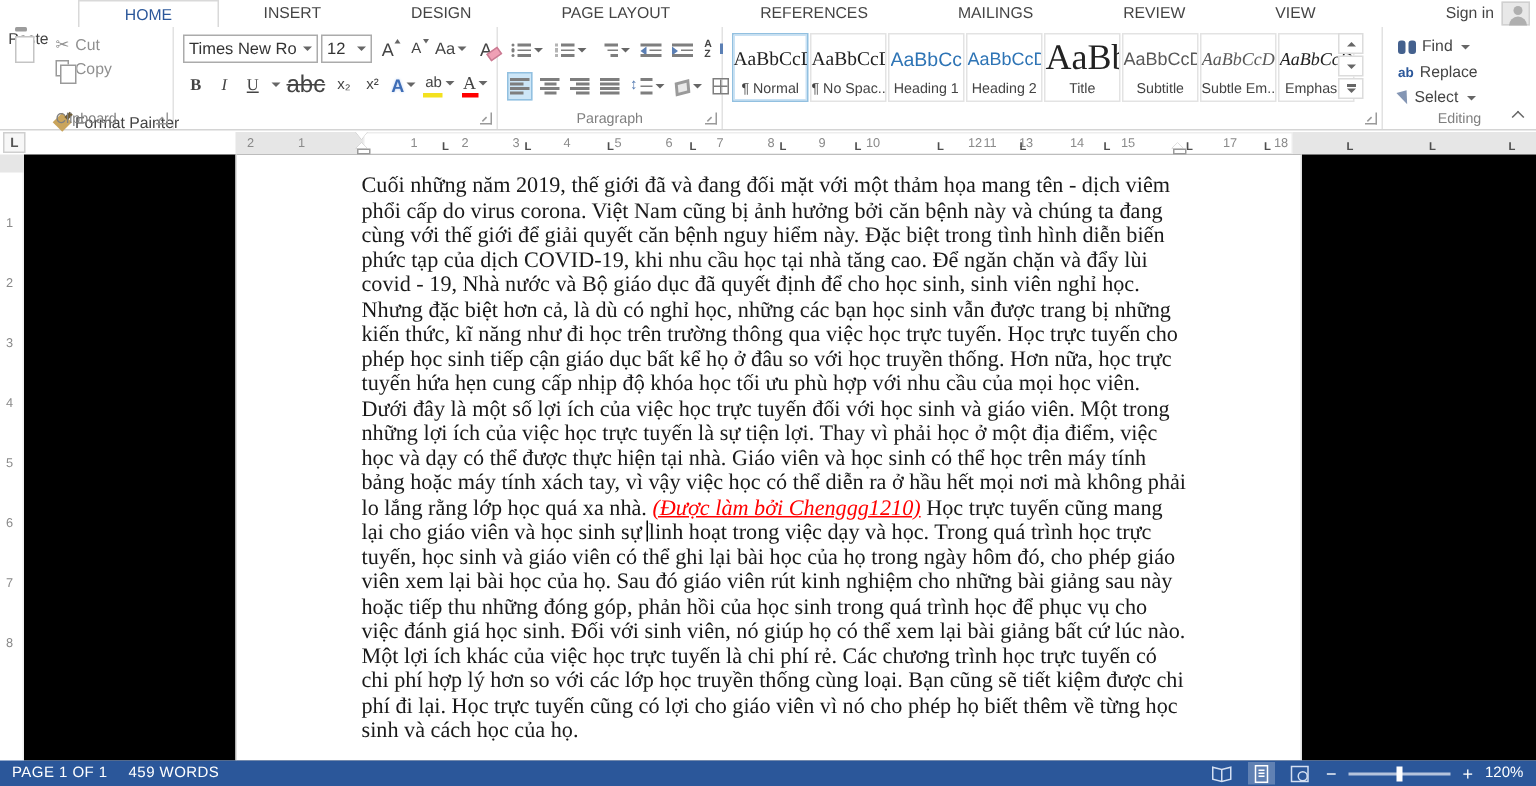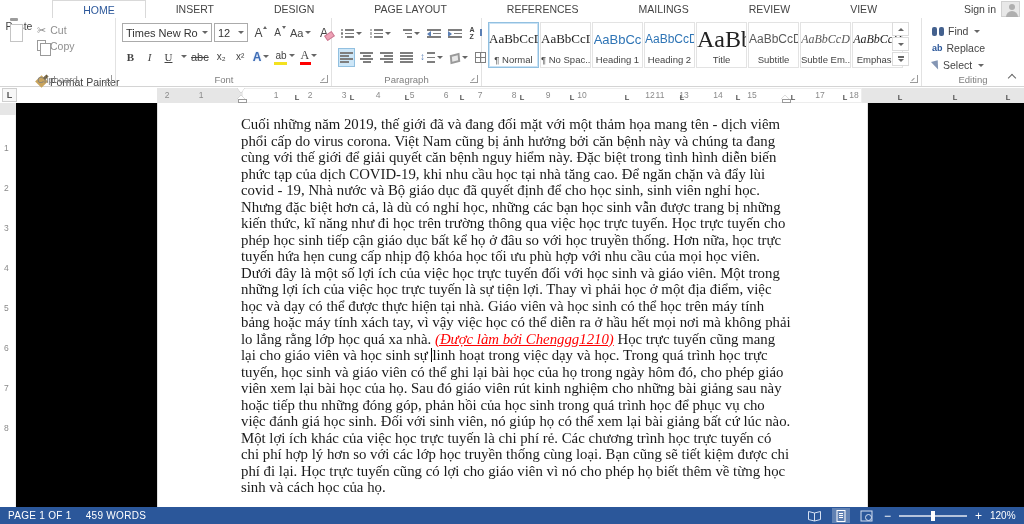--- a/index.html
+++ b/index.html
@@ -43,21 +43,21 @@
   .copy-ic{width:9px;height:11px;border:1px solid #9A9A9A;background:#fff;position:relative;}
   .copy-ic::before{content:"";position:absolute;left:2px;top:2px;width:9px;height:11px;border:1px solid #9A9A9A;background:#fff;}
   .fp-ic{width:9px;height:9px;background:#C9A45C;transform:rotate(45deg);position:relative;}
   .fp-ic::before{content:"";position:absolute;left:3px;top:-4px;width:3px;height:5px;background:#6E5B35;}
 
   
   .combo{height:19px;border:1px solid #ABABAB;background:#fff;display:inline-flex;align-items:center;font-size:11px;color:#333;padding:0 3px;white-space:nowrap;}
   .serifB{font-family:"Liberation Serif",serif;font-weight:bold;}
   .serifI{font-family:"Liberation Serif",serif;font-style:italic;}
   .serifU{font-family:"Liberation Serif",serif;text-decoration:underline;}
-  .strike{text-decoration:line-through;font-size:11px;text-align:right;}
+  .strike{text-decoration:line-through;font-size:16px;text-align:right;}
   .grow{position:relative;font-size:12px;}
   .grow::after{content:"";position:absolute;right:-1px;top:2px;border-left:2.5px solid transparent;border-right:2.5px solid transparent;border-bottom:3px solid #666;}
   .shrink{position:relative;font-size:10px;}
   .shrink::after{content:"";position:absolute;right:-1px;top:2px;border-left:2.5px solid transparent;border-right:2.5px solid transparent;border-top:3px solid #666;}
   .clear-fmt{position:relative;font-size:12px;}
   .clear-fmt::after{content:"";position:absolute;right:-3px;bottom:2px;width:7px;height:4px;background:#EFA0B5;border:1px solid #C97C93;transform:rotate(-35deg);}
   .fx-a{color:#3E6DB5;font-weight:bold;text-shadow:0 0 2px #B9CDF0;font-size:12px;}
   .hl-ab{position:relative;font-size:10px;padding-bottom:3px;}
   .hl-ab::after{content:"";position:absolute;left:0;bottom:0;width:13px;height:3px;background:#F3E11F;}
   .fc-a{position:relative;font-size:12px;padding-bottom:3px;font-family:"Liberation Serif",serif;}
@@ -242,21 +242,20 @@
         </span>
       <span class="rbtn hl-ab">
           <span>ab</span>
           <span class="drop"></span>
         </span>
       <span class="rbtn fc-a">
           <span>A</span>
           <span class="drop"></span>
         </span>
     </div>
-    <div class="group-label">Font</div>
     <span class="launcher"></span>
   </div>
 
   <div class="group" style="left:332px;width:150px;">
     <div class="rrow" style="left:6px;top:6px;gap:3px;">
       <span class="rbtn">
           <span class="licon bul">
             <i></i>
             <i></i>
             <i></i>

